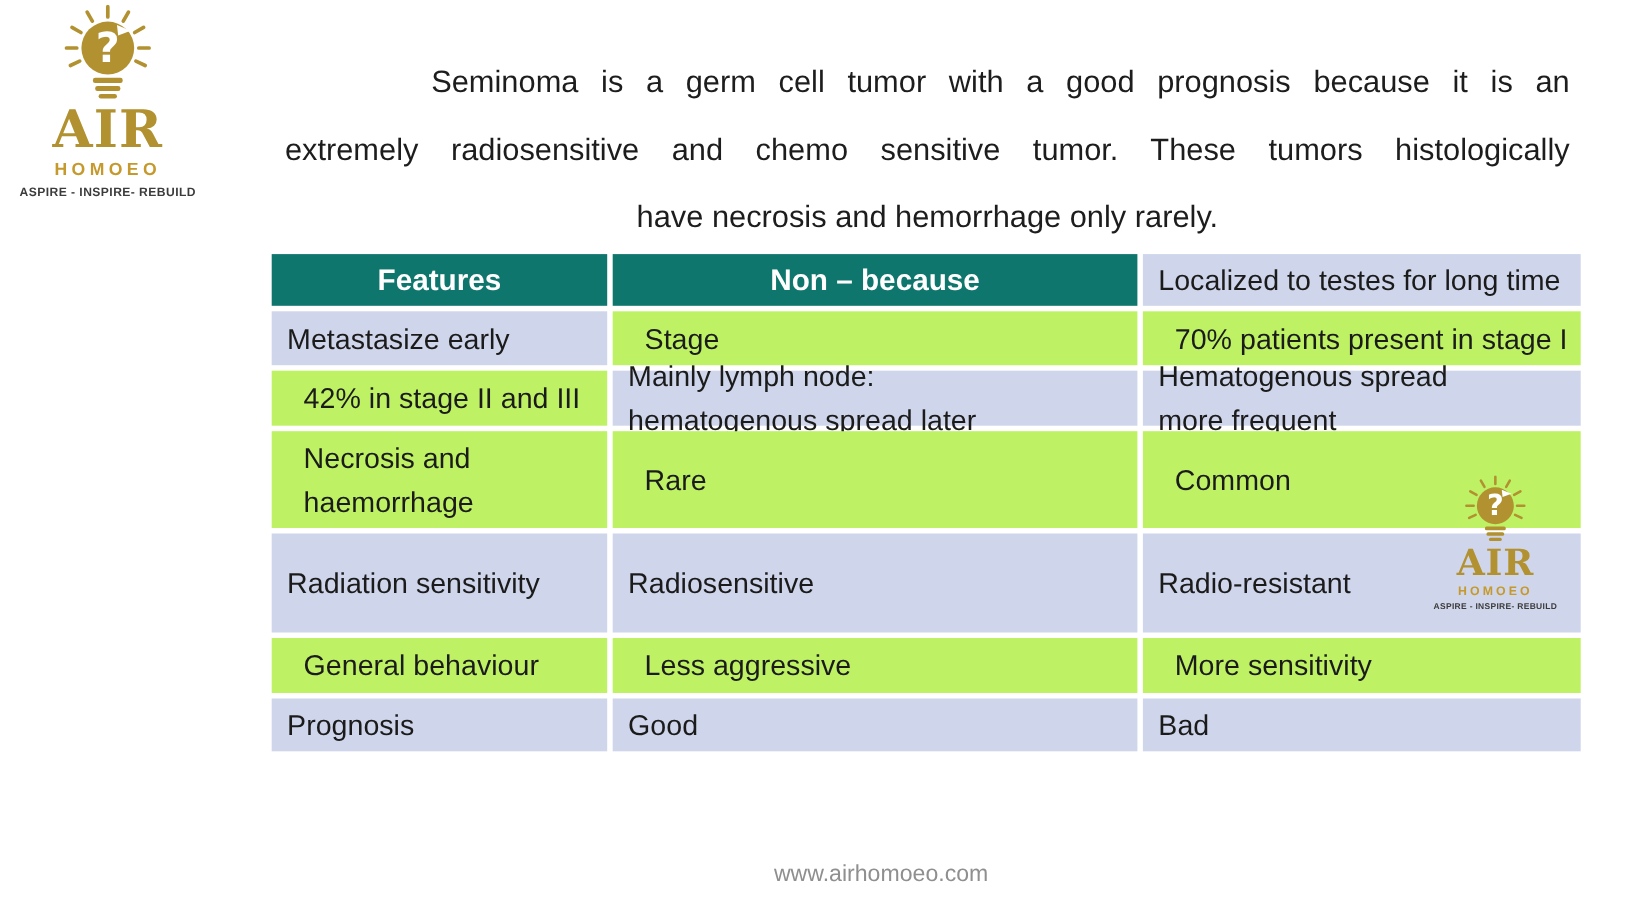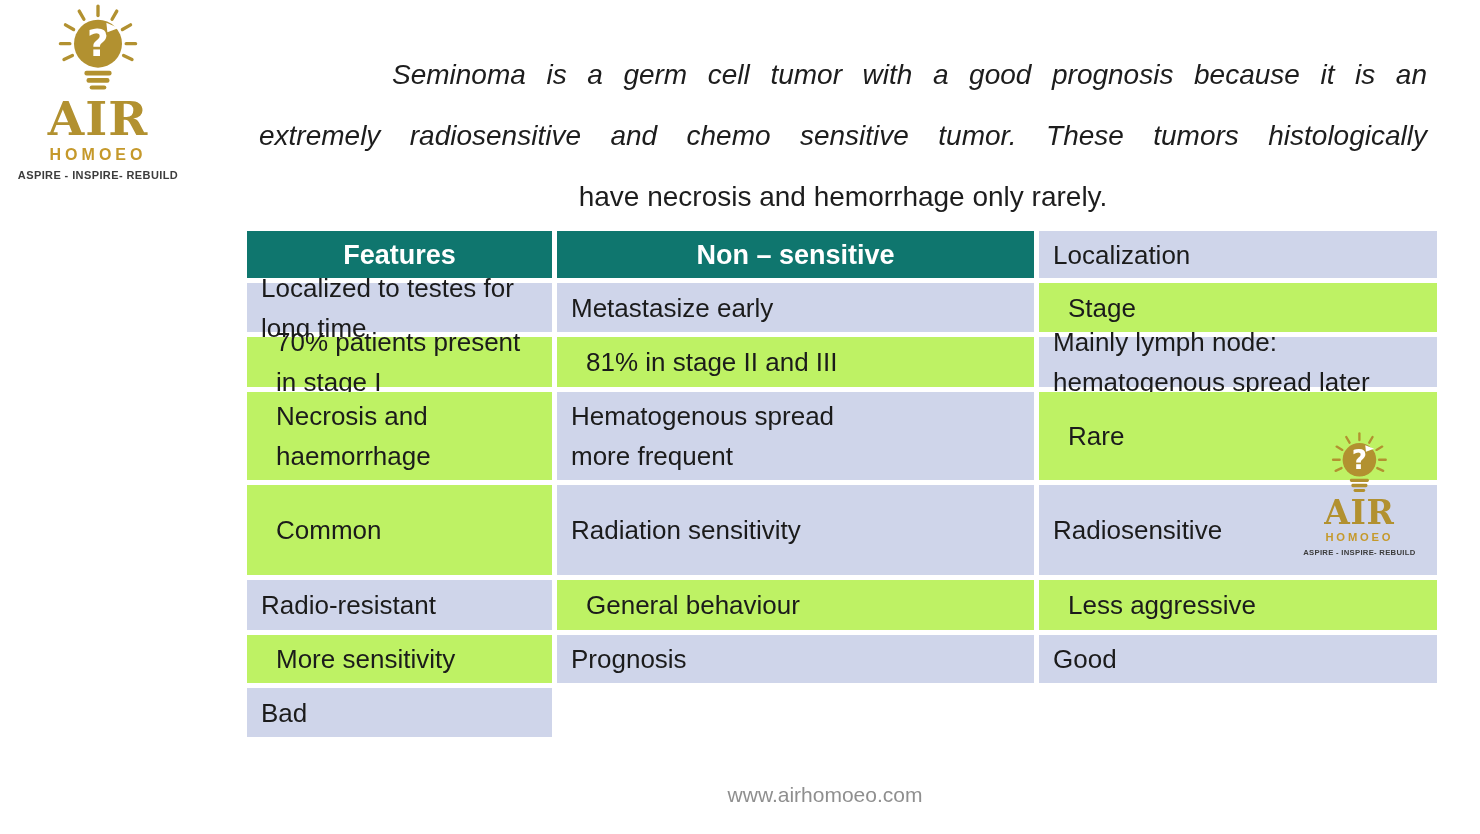--- a/index.html
+++ b/index.html
@@ -22,21 +22,21 @@
   }
   .logo-tagline{
     font-weight:bold;font-size:11px;letter-spacing:0.4px;margin-top:5px;color:#3c3c3c;
   }
 
   
   .intro{
     position:absolute;left:259px;top:44px;width:1168px;
     font-size:28px;line-height:61px;color:#1d1d1d;
   }
-  .intro .jline{text-align:justify;text-align-last:justify;font-style:italic;}
+  .intro .jline{text-align:justify;text-align-last:justify;}
   .intro .first{text-indent:133px;}
   .intro .last{text-align:center;}
 
   
   .tumor-table{
     position:absolute;left:247px;top:231px;
     display:grid;
     grid-template-columns:305px 477px 398px;
     grid-template-rows:47px 49px 50px 88px 90px 50px 48px 49px;
     gap:5px;background:#ffffff;z-index:1;
@@ -49,21 +49,21 @@
   }
   .cell.header{
     background:#0f766e;color:#ffffff;font-weight:bold;
     justify-content:center;text-align:center;font-size:27px;padding:0 6px;
   }
   .cell.dark{background:#CFD5EA;}
   .cell.light{background:#bef264;padding-left:29px;}
 
   
   .footer{
-    position:absolute;left:825px;top:783px;transform:translateX(-50%);
+    position:absolute;left:801px;top:783px;transform:translateX(-50%);
     font-size:21px;color:#8f8f8f;white-space:nowrap;
   }
 </style>
 </head>
 <body>
 
 <div class="slide">
 
   <div class="logo logo-main">
     <svg width="100" height="96" viewBox="0 0 92 92">
@@ -91,32 +91,31 @@
   </div>
 
   <div class="intro">
     <div class="jline first">Seminoma is a germ cell tumor with a good prognosis because it is an</div>
     <div class="jline">extremely radiosensitive and chemo sensitive tumor. These tumors histologically</div>
     <div class="last">have necrosis and hemorrhage only rarely.</div>
   </div>
 
   <div class="tumor-table" id="tumor-table">
       <div class="cell header">Features</div>
-      <div class="cell header">Non – sensitive</div>
-      <div class="cell dark">Localization</div>
+      <div class="cell header">Non – because</div>
       <div class="cell dark">Localized to testes for long time</div>
       <div class="cell dark">Metastasize early</div>
       <div class="cell light">Stage</div>
       <div class="cell light">70% patients present in stage I</div>
-      <div class="cell light">81% in stage II and III</div>
+      <div class="cell light">42% in stage II and III</div>
       <div class="cell dark">Mainly lymph node:
 hematogenous spread later</div>
-      <div class="cell light">Necrosis and haemorrhage</div>
       <div class="cell dark">Hematogenous spread
 more frequent</div>
+      <div class="cell light">Necrosis and haemorrhage</div>
       <div class="cell light">Rare</div>
       <div class="cell light">Common</div>
       <div class="cell dark">Radiation sensitivity</div>
       <div class="cell dark">Radiosensitive</div>
       <div class="cell dark">Radio-resistant</div>
       <div class="cell light">General behaviour</div>
       <div class="cell light">Less aggressive</div>
       <div class="cell light">More sensitivity</div>
       <div class="cell dark">Prognosis</div>
       <div class="cell dark">Good</div>

